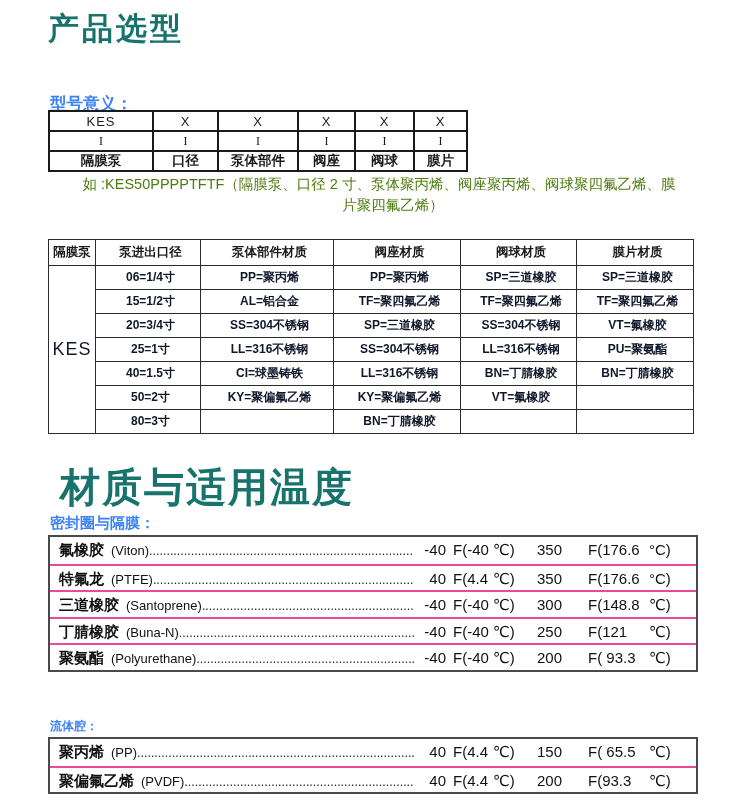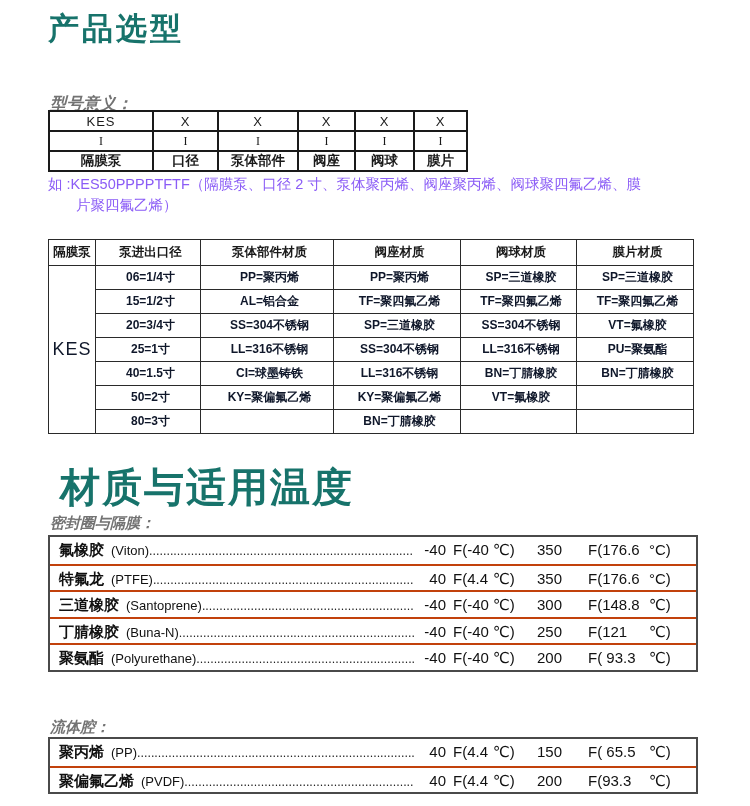--- a/index.html
+++ b/index.html
@@ -11,41 +11,41 @@
   }
   .page { position: relative; width: 750px; height: 806px; overflow: hidden; background: #fff; }
 
   .sec-title {
     position: absolute; left: 48px;
     color: #17736b; font-weight: bold; font-size: 31px; letter-spacing: 3px;
   }
   #title1 { top: 8px; }
   #title2 { top: 460px; left: 60px; font-size: 40px; letter-spacing: 2px; }
 
-  .blk-label { position: absolute; left: 50px; font-weight: bold; color: #737373; font-style: italic; }
+  .blk-label { position: absolute; left: 50px; font-weight: bold; color: #3b82f6; }
   #model-label { top: 93px; font-size: 16.5px; }
   #seal-label  { top: 514px; font-size: 15px; }
-  #fluid-label { top: 718px; font-size: 15px; }
+  #fluid-label { top: 718px; font-size: 12px; }
 
   
   table { border-collapse: collapse; }
   #code-table { position: absolute; left: 48px; top: 110px; }
   #code-table td {
     border: 2px solid #1a1a1a; text-align: center;
     height: 20px; font-size: 13px; padding: 0 4px;
   }
   #code-table tr.r1 td { font-size: 13px; letter-spacing: 1px; }
   #code-table tr.r2 td { font-family: "Liberation Serif", "DejaVu Serif", serif; font-size: 12px; }
   #code-table tr.r3 td { font-weight: bold; font-size: 13.5px; }
   #code-table .cw0 { width: 104px; } #code-table .cw1 { width: 65px; }
   #code-table .cw2 { width: 80px; }  #code-table .cw3 { width: 57px; }
   #code-table .cw4 { width: 59px; }  #code-table .cw5 { width: 53px; }
 
   
-  #example { position: absolute; left: 48px; top: 174px; width: 662px; font-size: 14.5px; line-height: 21px; color: #8b5cf6; }
+  #example { position: absolute; left: 48px; top: 174px; width: 662px; font-size: 14.5px; line-height: 21px; color: #4d7c0f; text-align: center; }
   #example .line2 { padding-left: 28px; }
 
   
   #sel-table { position: absolute; left: 48px; top: 239px; table-layout: fixed; }
   #sel-table th, #sel-table td {
     border: 1.5px solid #2a2a2a; font-size: 12px; text-align: center;
     padding: 0 4px 0 9px; overflow: hidden; white-space: nowrap;
   }
   #sel-table th { height: 26px; font-size: 12.5px; font-weight: bold; }
   #sel-table td { height: 24px; font-weight: 600; color: #0f172a; }
@@ -53,21 +53,21 @@
   #sel-table .c2 { width: 105px; } #sel-table .c3 { width: 133px; }
   #sel-table .c4 { width: 127px; } #sel-table .c5 { width: 116px; }
   #sel-table .c6 { width: 117px; }
   #sel-table td.kes { font-size: 18px; font-weight: normal; letter-spacing: 1px; text-align: center; font-family: "Liberation Sans", sans-serif; }
 
   
   .ttable { position: absolute; left: 48px; width: 650px; border: 2px solid #4a4a4a; background: #fff; }
   #seal-table { top: 535px; }
   #fluid-table { top: 737px; }
   .trow { display: flex; align-items: baseline; height: 26.5px; line-height: 26.5px; padding: 0 14px 0 9px; font-size: 15px; color: #111; }
-  .trow + .trow { border-top: 2px solid #c2410c; }
+  .trow + .trow { border-top: 2px solid #ec4899; }
   .trow .zh { font-weight: bold; flex: none; }
   .trow .en { margin-left: 7px; font-size: 13px; flex: none; }
   .trow .dots { flex: 1 1 auto; overflow: hidden; white-space: nowrap; font-size: 12.5px; color: #222; }
   .trow .dots::after { content: "..................................................................................................................................................................................................."; }
   .trow .v { flex: none; white-space: pre; }
   .trow .v1 { width: 32px; text-align: right; }
   .trow .v2 { width: 40px; margin-left: 7px; }
   .trow .v3 { width: 36px; }
   .trow .v4 { width: 36px; margin-left: 8px; }
   .trow .v5 { width: 58px; margin-left: 15px; }

